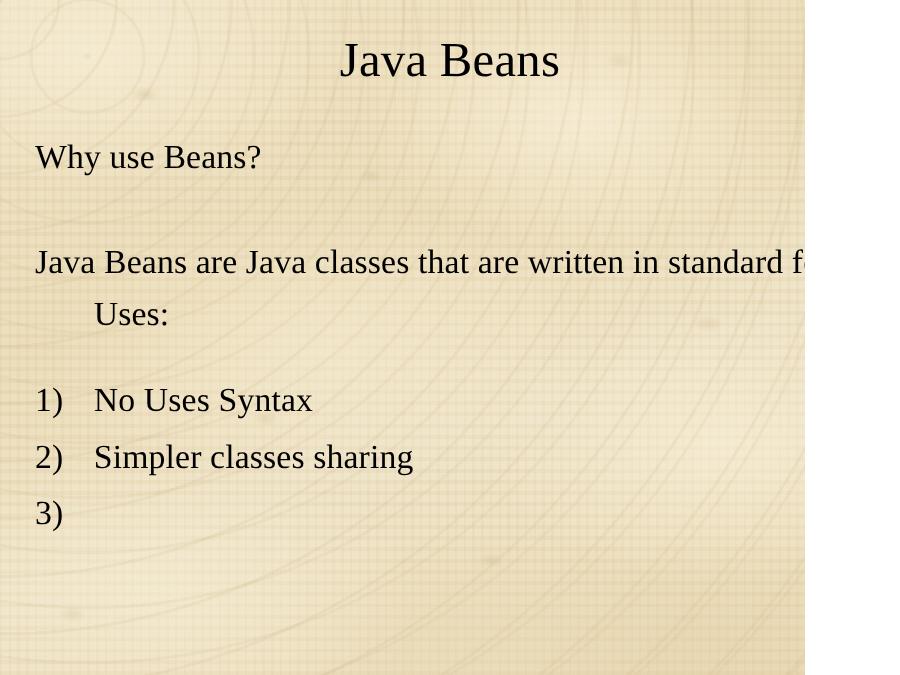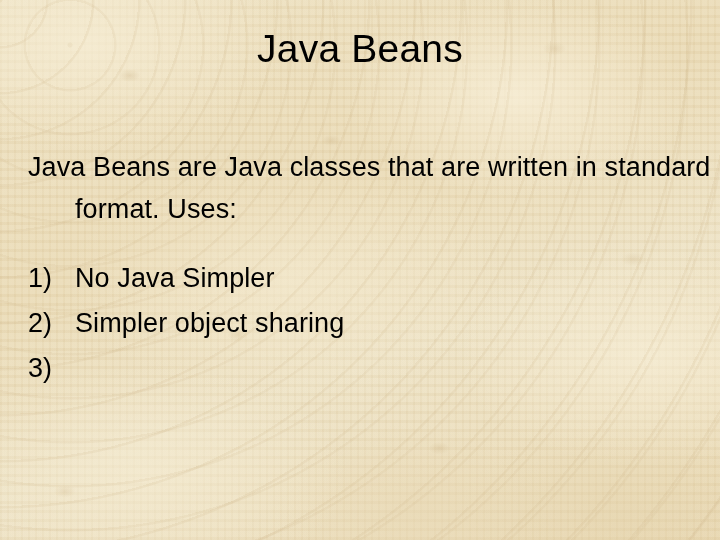--- a/index.html
+++ b/index.html
@@ -4,24 +4,24 @@
 <title>Java Beans</title>
 <style>
   html, body {
     margin: 0;
     padding: 0;
     background: #ffffff;
   }
 
   .slide {
     position: relative;
-    width: 720px;
+    width: 644px;
     height: 540px;
     overflow: hidden;
-    font-family: Liberation Sans, sans-serif;
+    font-family: Liberation Serif, serif;
     color: #000000;
     
     background-color: #e9dab6;
     background-image:
       
       radial-gradient(ellipse 16px 9px at 18% 14%, rgba(198,172,126,0.30) 0%, rgba(198,172,126,0) 70%),
       radial-gradient(ellipse 14px 8px at 46% 26%, rgba(198,172,126,0.26) 0%, rgba(198,172,126,0) 70%),
       radial-gradient(ellipse 17px 10px at 77% 9%, rgba(198,172,126,0.24) 0%, rgba(198,172,126,0) 70%),
       radial-gradient(ellipse 15px 9px at 33% 62%, rgba(198,172,126,0.24) 0%, rgba(198,172,126,0) 70%),
       radial-gradient(ellipse 18px 10px at 88% 48%, rgba(198,172,126,0.22) 0%, rgba(198,172,126,0) 70%),
@@ -115,35 +115,36 @@
 </style>
 </head>
 <body>
 
 <div class="slide">
 
   <div class="slide-title">Java Beans</div>
 
   <div class="body-block">
 
+    <div class="body-line">Why use Beans?</div>
 
     <div class="spacer"></div>
 
     <div class="para">Java Beans are Java classes that are written in standard format. Uses:</div>
 
     <div class="spacer-list"></div>
 
     <ol class="list">
       <li class="list-item">
         <span class="list-marker">1)</span>
-        <span class="list-text">No Java Simpler</span>
+        <span class="list-text">No Uses Syntax</span>
       </li>
       <li class="list-item">
         <span class="list-marker">2)</span>
-        <span class="list-text">Simpler object sharing</span>
+        <span class="list-text">Simpler classes sharing</span>
       </li>
       <li class="list-item">
         <span class="list-marker">3)</span>
       </li>
     </ol>
 
   </div>
 </div>
 
 </body></html>

